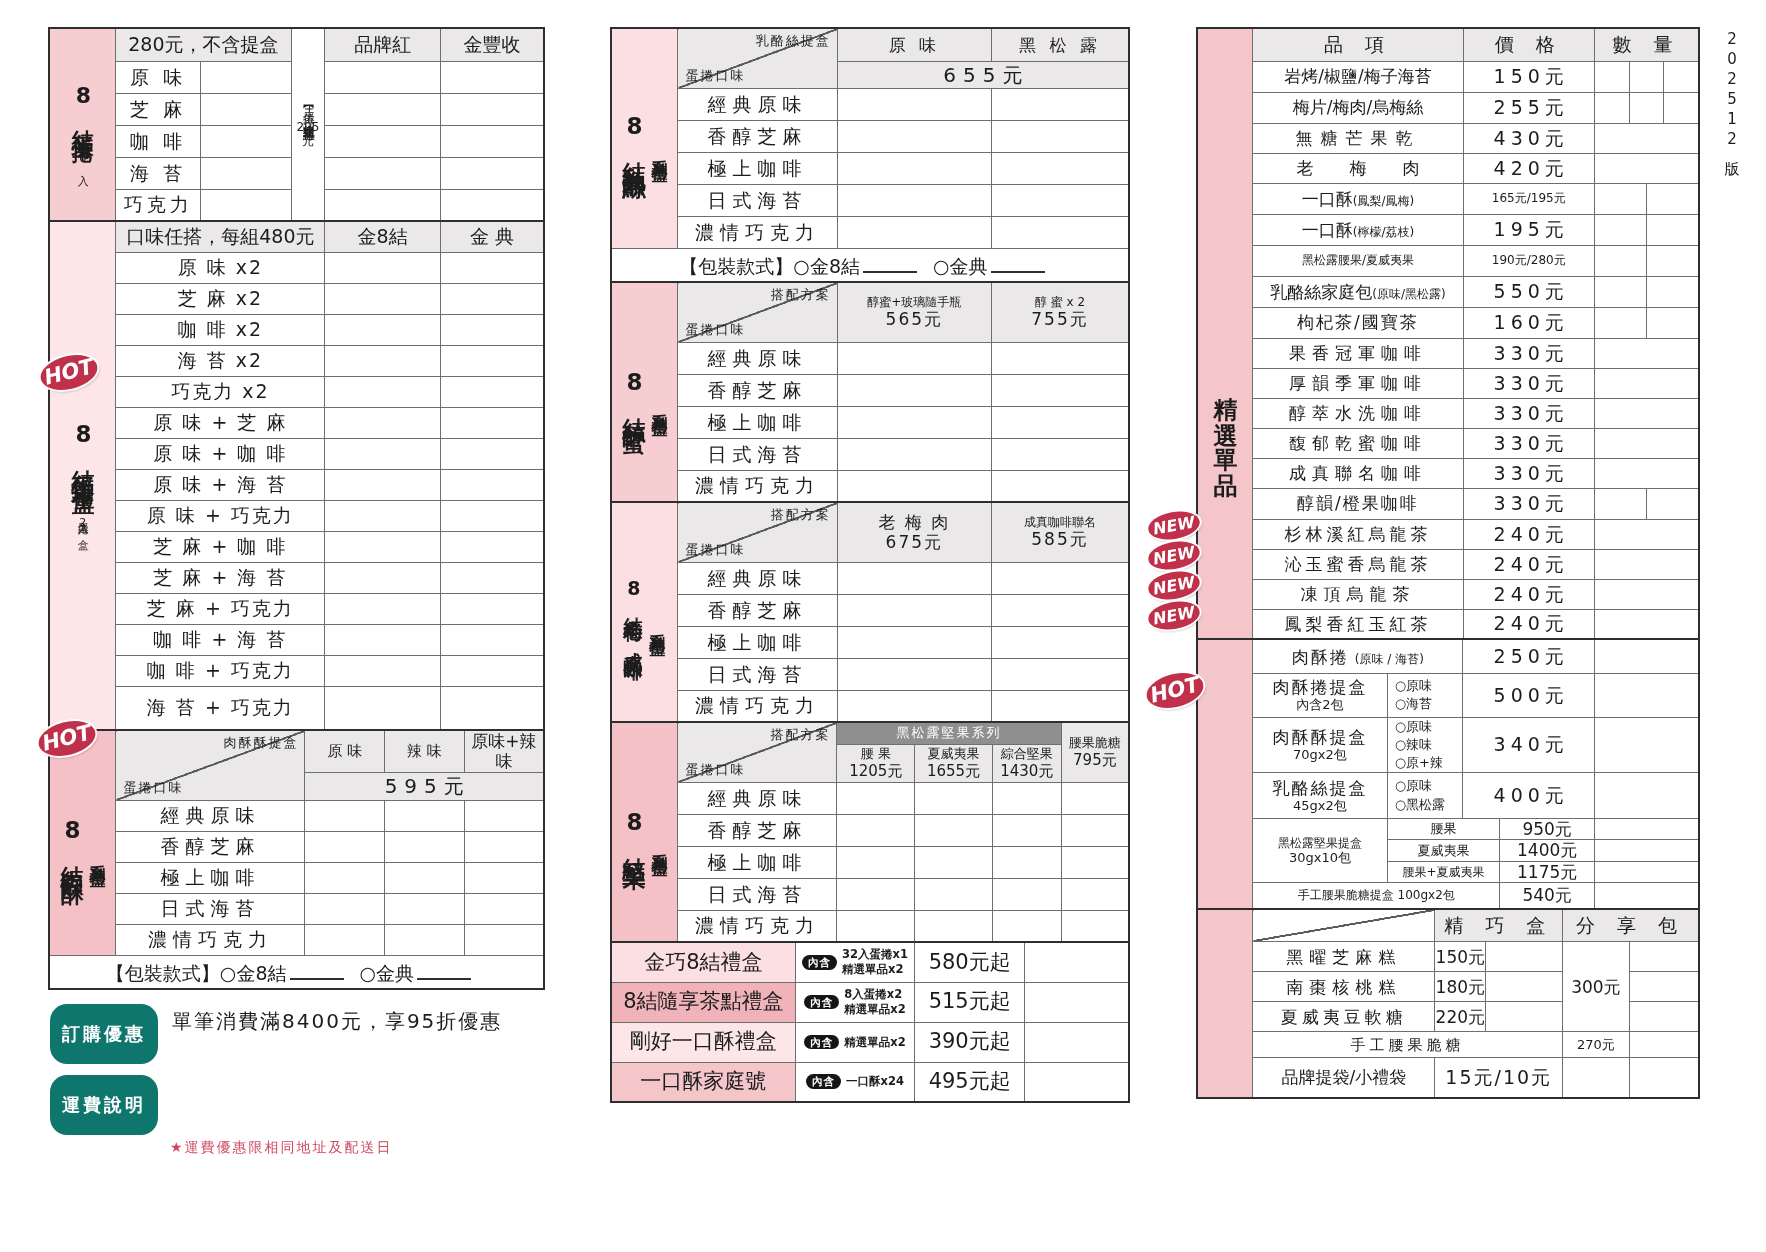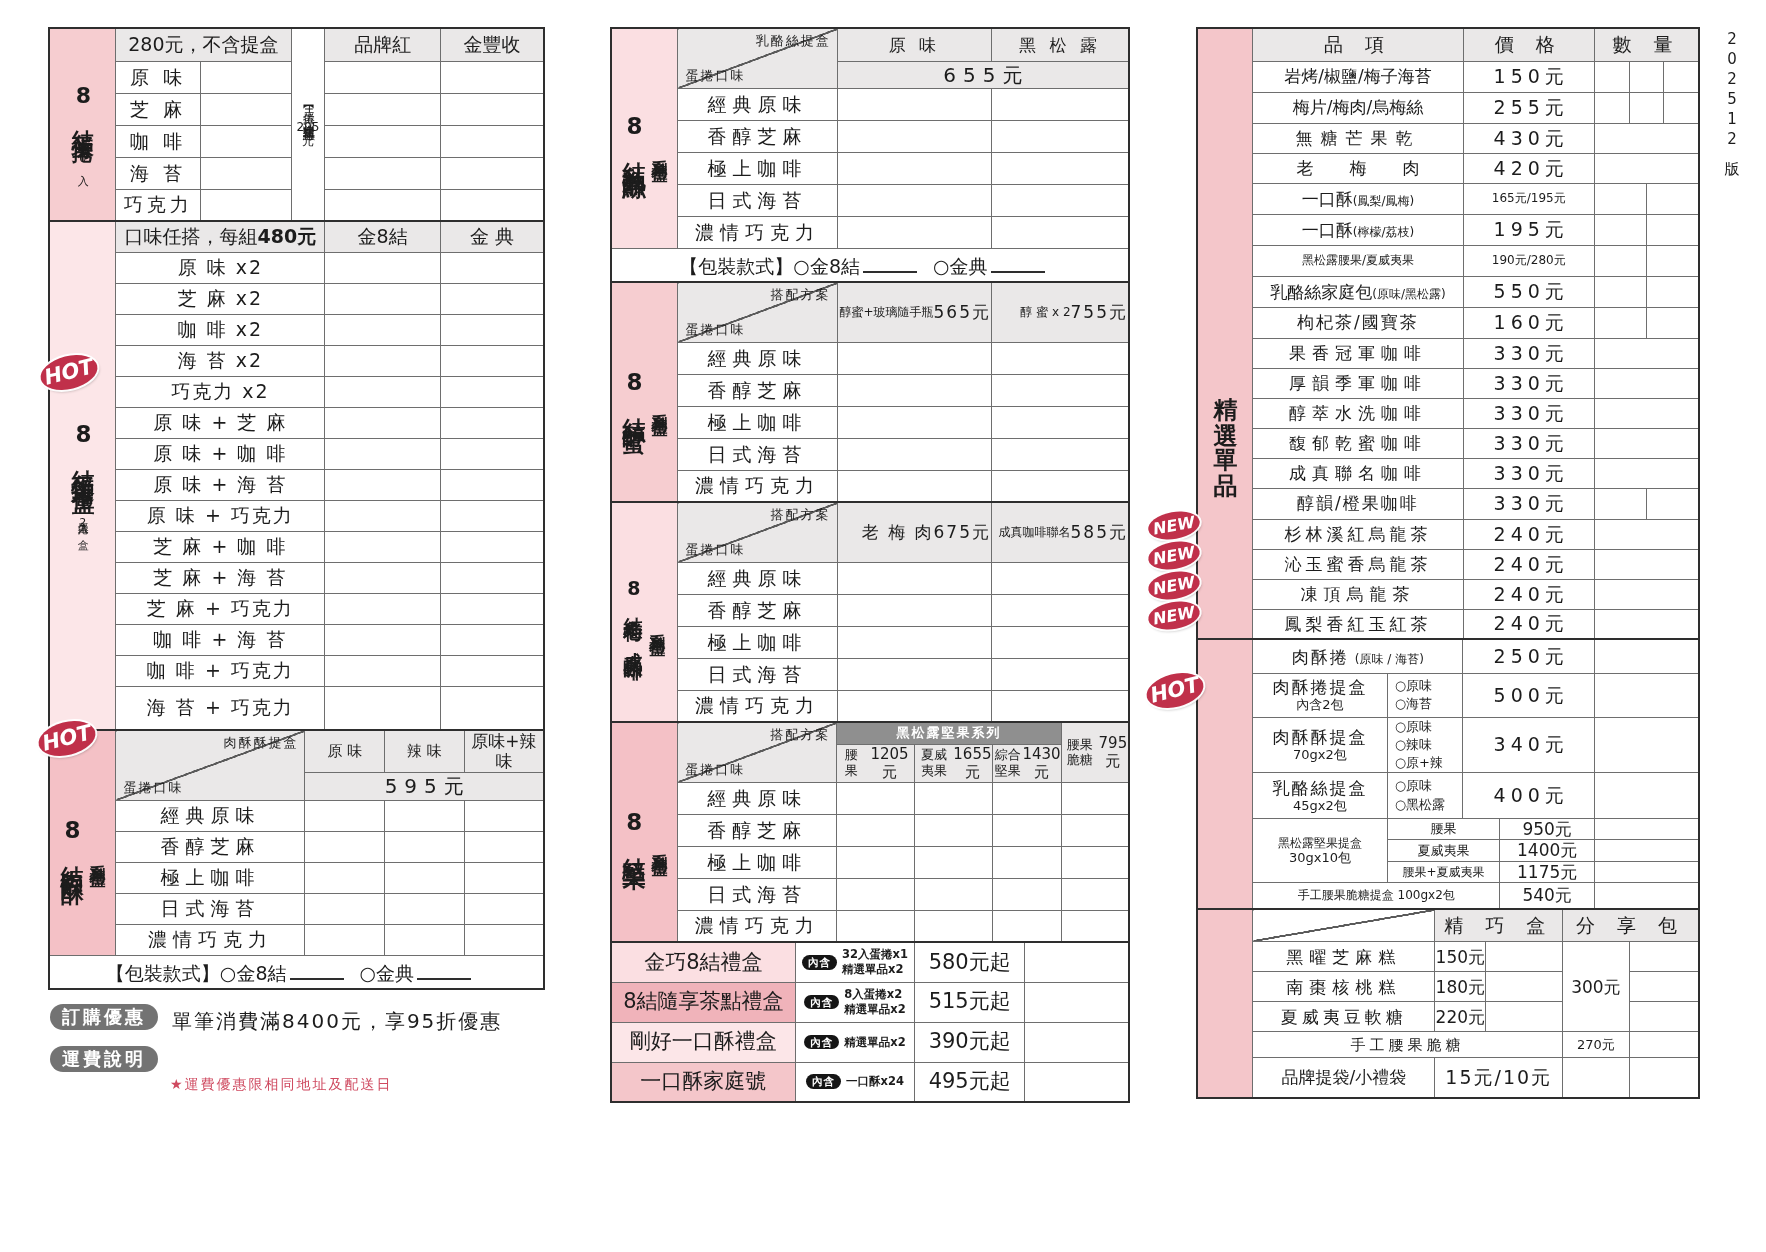--- a/index.html
+++ b/index.html
@@ -11,21 +11,21 @@
 td{border:1px solid #6e6e6e;padding:0;text-align:center;vertical-align:middle;
   overflow:hidden;font-size:19px;line-height:1.2}
 .g{background:#eae8e8}
 .dark{background:#8f8f8f;color:#fff}
 .p1{background:#f6cdd0}.p2{background:#fce6e8}.p3{background:#f4c1c6}
 .p4{background:#fbdfe2}.p5{background:#f0b3ba}.p6{background:#f4c6ca}
 .ls2{letter-spacing:2px}.ls4{letter-spacing:4px}.ls6{letter-spacing:6px}.ls8{letter-spacing:8px}
 .lsw{letter-spacing:36px;text-indent:36px}
 .f12{font-size:12px}.f13{font-size:13px}.f14{font-size:17px}.f15{font-size:15px}
 .f16{font-size:12px}.f17{font-size:17px}.f21{font-size:21px}
-.b{font-weight:bold}
+.b{font-weight:normal}
 .pw{font-size:20px;letter-spacing:7px;text-indent:7px}
 .pw2{font-size:19px;letter-spacing:5px;text-indent:5px}
 .vwrap{display:flex;justify-content:center;align-items:center;gap:3px;height:100%}
 .vlab{writing-mode:vertical-rl;text-orientation:upright;font-weight:bold;
   font-size:23px;letter-spacing:5px}
 .vsub{writing-mode:vertical-rl;text-orientation:upright;font-size:16px;
   font-weight:bold;letter-spacing:2px;margin-top:26px}
 .vsmall{writing-mode:vertical-rl;text-orientation:upright;font-size:11px;letter-spacing:1px}
 .vstack{display:flex;flex-direction:column;align-items:center;justify-content:center;height:100%;gap:8px}
 .vnstack{display:flex;flex-direction:column;align-items:center;justify-content:center;height:100%;font-size:12px}
@@ -43,37 +43,37 @@
 .opts{display:flex;flex-direction:column;align-items:flex-start;padding-left:7px;
   font-size:13px;line-height:1.4}
 .inc{display:inline-block;background:#151515;color:#fff;font-size:10.5px;font-weight:bold;
   border-radius:8px;padding:1px 6px;letter-spacing:1px;flex:none}
 .cl{display:flex;flex-direction:column;align-items:flex-start;font-size:11.5px;
   font-weight:bold;line-height:1.3}
 .cl div:empty{display:none}
 .gift{display:flex;align-items:center;justify-content:center;gap:5px}
 .rlabel{writing-mode:vertical-rl;text-orientation:upright;font-weight:bold;
   font-size:24px;letter-spacing:26px;margin:190px auto 0 auto}
-.pill{display:inline-block;background:#737373;color:#fff;font-weight:bold;font-size:18px;
-  border-radius:17px;padding:1px 12px;letter-spacing:3px;flex:none}
+.pill{display:inline-block;background:#0f766e;color:#fff;font-weight:bold;font-size:18px;
+  border-radius:17px;padding:18px 12px;letter-spacing:3px;flex:none}
 .badge{position:absolute;background:#c0304a;color:#fff;font-weight:800;font-style:italic;
   text-align:center;border-radius:50%;z-index:5;
   box-shadow:0 0 0 2px rgba(255,255,255,.95),1px 2px 3px rgba(0,0,0,.3)}
 .badge.hot{width:58px;height:33px;line-height:33px;font-size:21px;transform:rotate(-14deg)}
 .badge.new{width:52px;height:27px;line-height:27px;font-size:16px;transform:rotate(-10deg)}
 .blank{display:inline-block;width:54px;border-bottom:2px solid #2e2e2e;height:1em;
   vertical-align:baseline;margin:0 16px 0 3px}
 .ver{position:absolute;left:1722px;top:30px;writing-mode:vertical-rl;
   text-orientation:upright;font-size:15px;letter-spacing:2px}
 .notes{margin-top:14px;padding-left:2px}
 .nrow{display:flex;align-items:flex-start;gap:14px;margin-top:11px;font-size:20px}
 .ntext{letter-spacing:2px;padding-top:4px}
 .nlines div{line-height:1.5;letter-spacing:2px}
 .nstar{color:#cf4a60;font-size:14px;margin:4px 0 0 120px;letter-spacing:2px}
-.nm2{display:flex;flex-direction:row;align-items:center;justify-content:flex-end}
+.nm2{display:flex;flex-direction:column;align-items:center;justify-content:flex-end}
 .e{background:#fff}
 </style>
 </head>
 <body>
 
 <div class="col" style="left:48px;width:497px">
 
   <table>
     <colgroup>
         <col style="width:67px">

